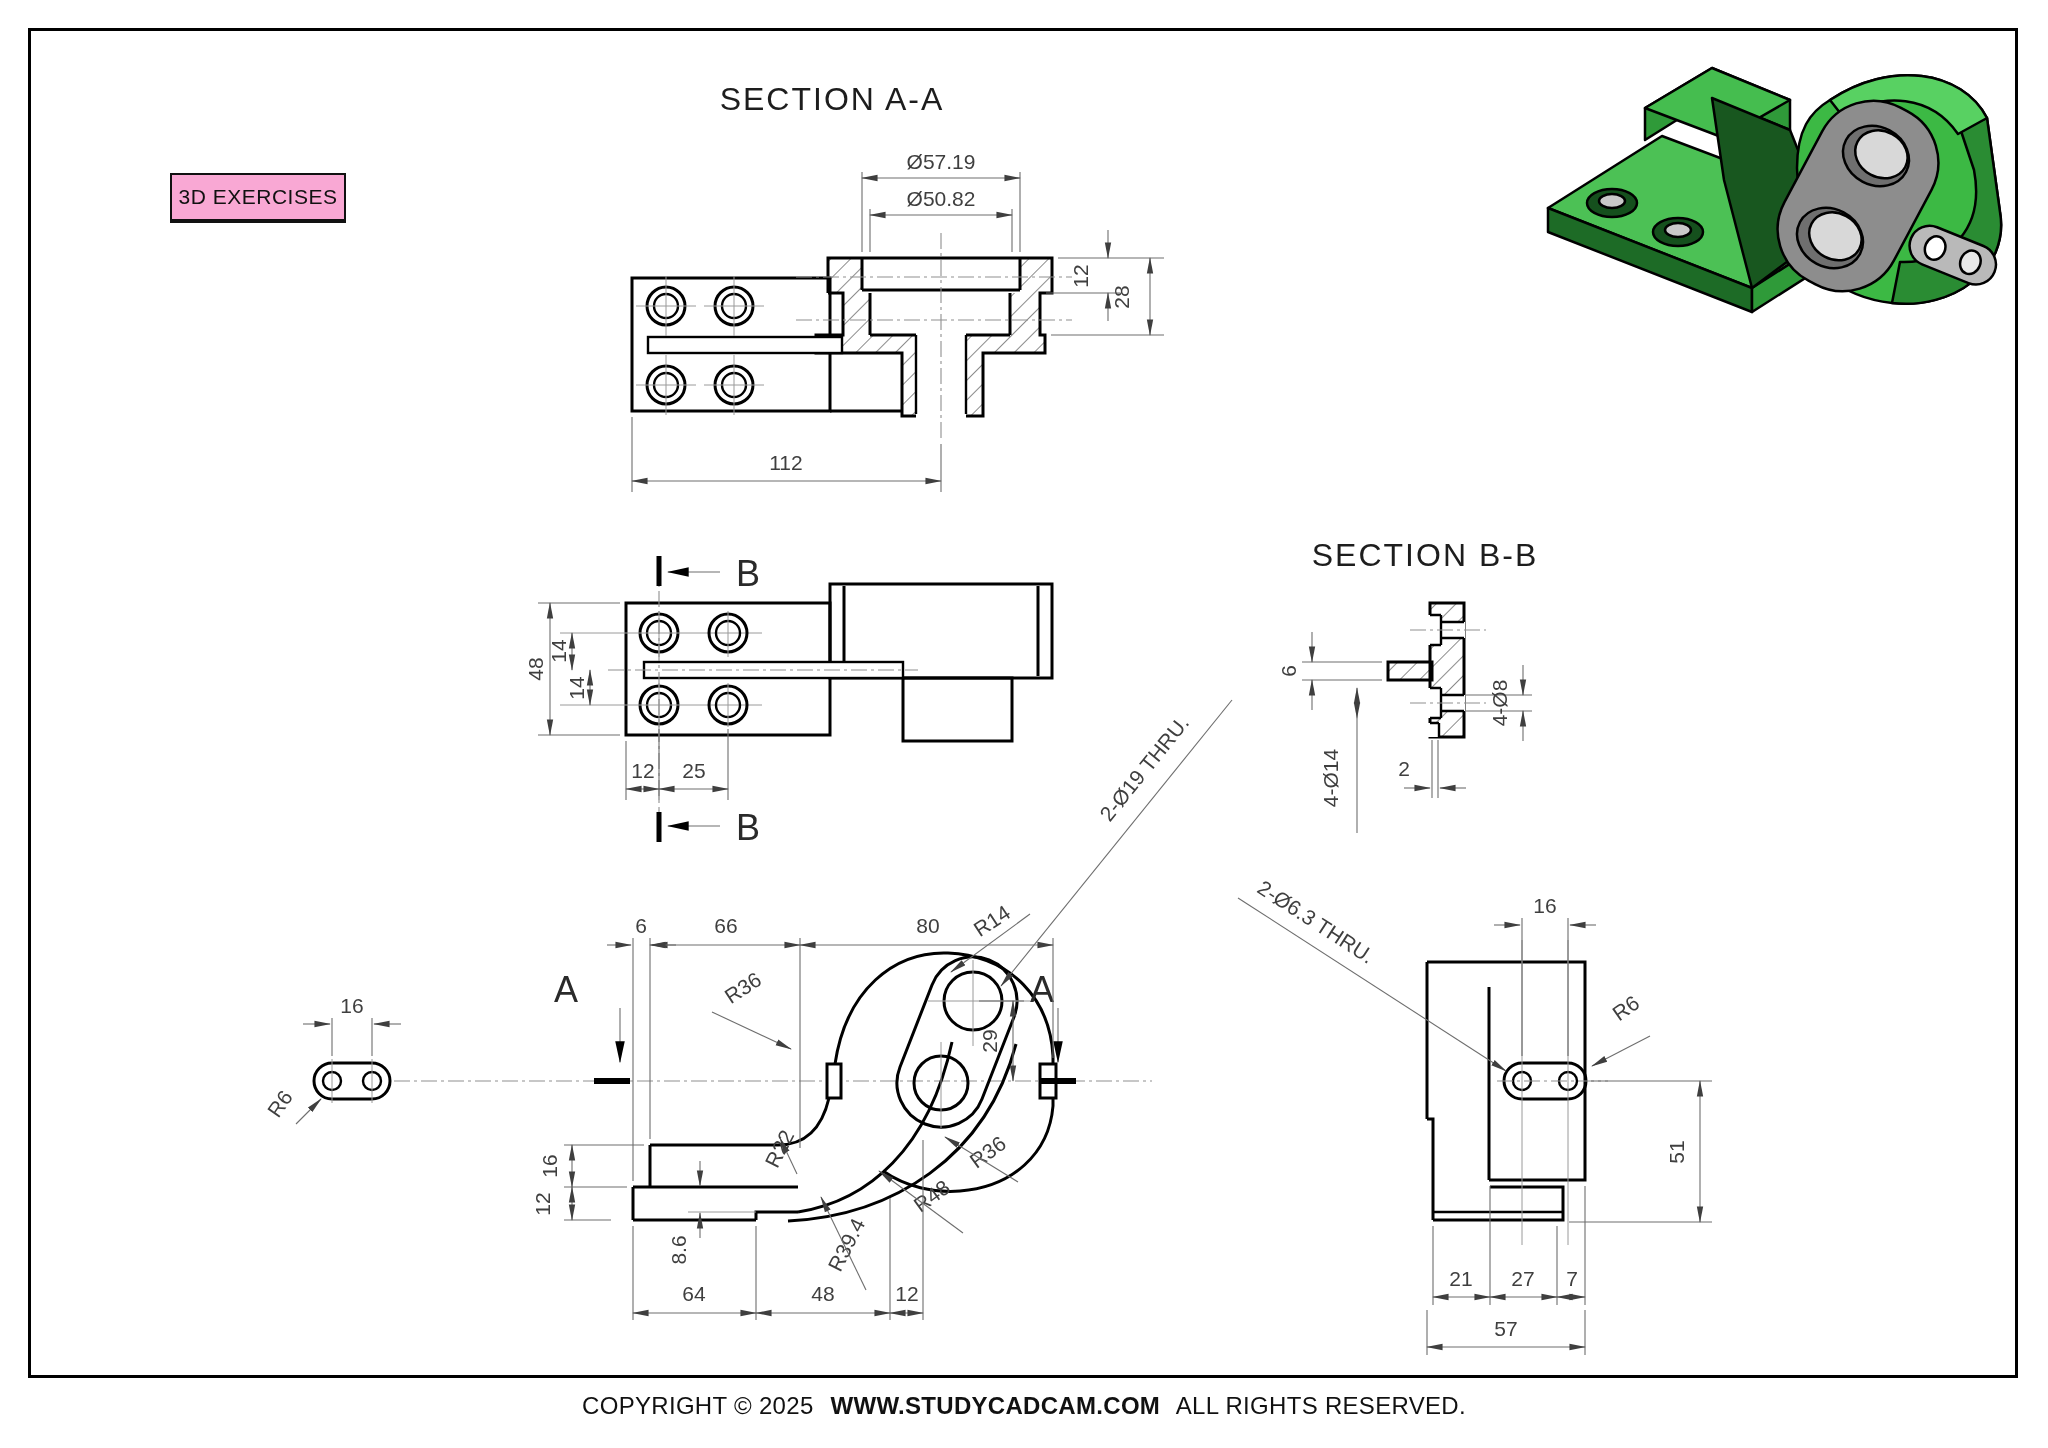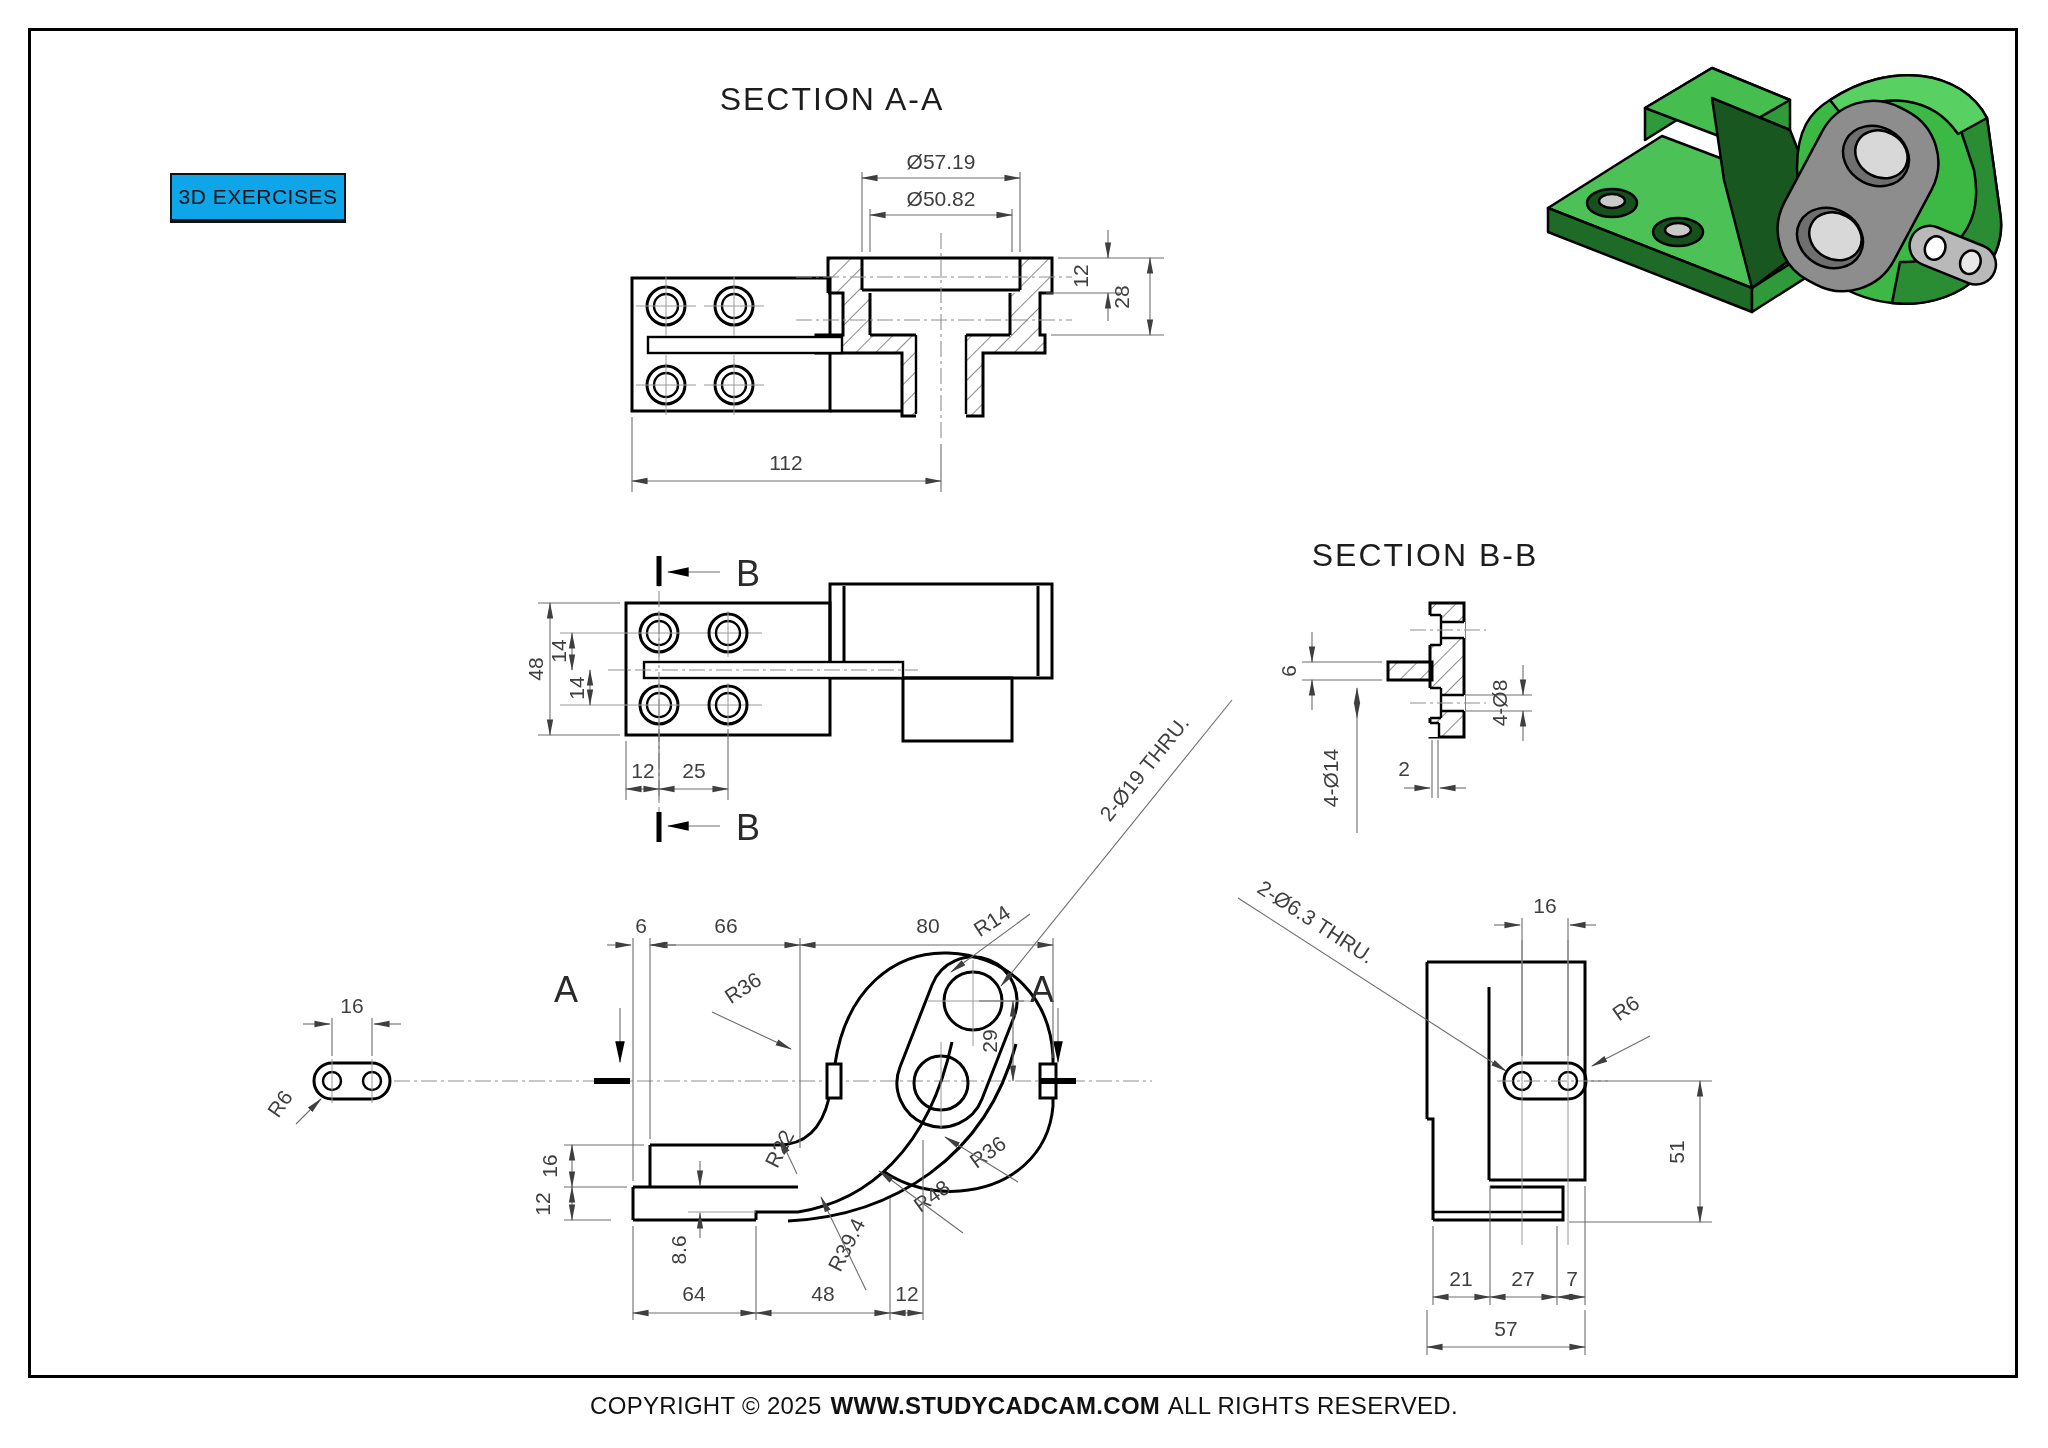--- a/index.html
+++ b/index.html
@@ -1,20 +1,20 @@
 <!DOCTYPE html>
 <html><head>
 <meta charset="utf-8">
 <style>
   html,body{margin:0;padding:0;background:#ffffff;}
   .sheet{position:relative;width:2048px;height:1448px;background:#fff;
          font-family:"Liberation Sans", sans-serif;overflow:hidden;}
   .border-frame{position:absolute;left:28px;top:28px;width:1984px;height:1344px;
          border:3px solid #000;}
-  .title-box{position:absolute;left:170px;top:173px;width:172px;border:2px solid #111;background:#0ea5e9;}
+  .title-box{position:absolute;left:170px;top:173px;width:172px;border:2px solid #111;background:#f9a8d4;}
   .title-box .series{height:44px;line-height:44px;text-align:center;font-size:21px;
          letter-spacing:0.5px;color:#111;border-bottom:2px solid #111;}
   .title-box .num{height:122px;line-height:118px;text-align:center;font-size:76px;font-weight:bold;color:#000;}
   .copyright{position:absolute;left:0;top:1392px;width:100%;text-align:center;
          font-size:24px;color:#111;letter-spacing:0.3px;}
   .copyright b{font-weight:bold;}
   svg{position:absolute;left:0;top:0;}
   svg text{font-family:"Liberation Sans", sans-serif;}
   .dim{font-size:21px;fill:#3f3f3f;}
   .ttl{font-size:32px;fill:#1d1d1d;letter-spacing:2px;}
@@ -32,21 +32,21 @@
 
 <div class="sheet">
   <div class="border-frame"></div>
 
   <div class="title-box">
     <div class="series">3D EXERCISES</div>
   </div>
 
   <div class="copyright">
     <span>COPYRIGHT © 2025</span>
-    <b style="margin:0 2px">WWW.STUDYCADCAM.COM</b>
+    <b style="margin:0 10px">WWW.STUDYCADCAM.COM</b>
     <span>ALL RIGHTS RESERVED.</span>
   </div>
 
 <svg width="2048" height="1448" viewBox="0 0 2048 1448">
   <defs>
     <pattern id="hatch" width="14" height="14" patternUnits="userSpaceOnUse" patternTransform="rotate(45)">
       <line x1="0" y1="0" x2="0" y2="14" stroke="#3d3d3d" stroke-width="1.2"></line>
     </pattern>
     <marker id="ar" viewBox="0 0 12 6" refX="11.3" refY="3" markerWidth="15" markerHeight="7.5" orient="auto-start-reverse">
       <path d="M0,0.7 L12,3 L0,5.3 Z" fill="#3f3f3f"></path>

